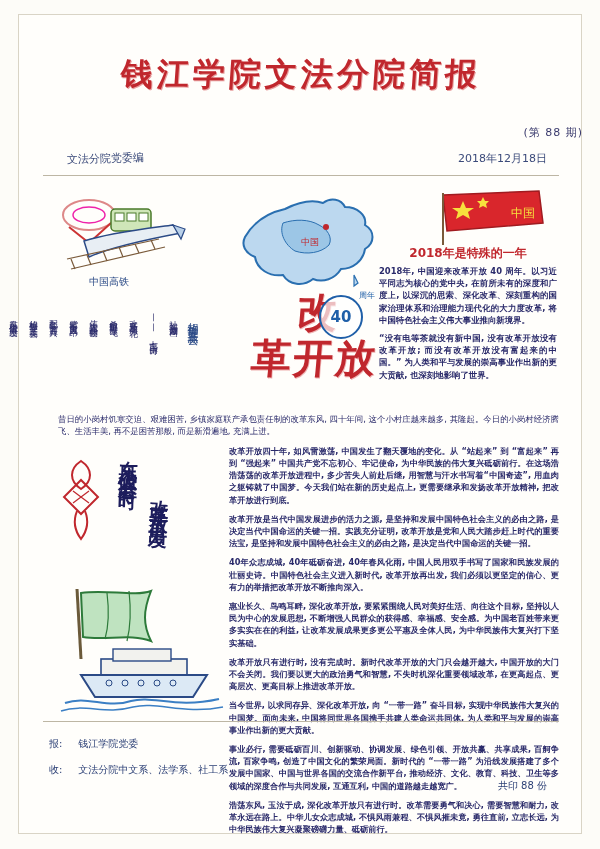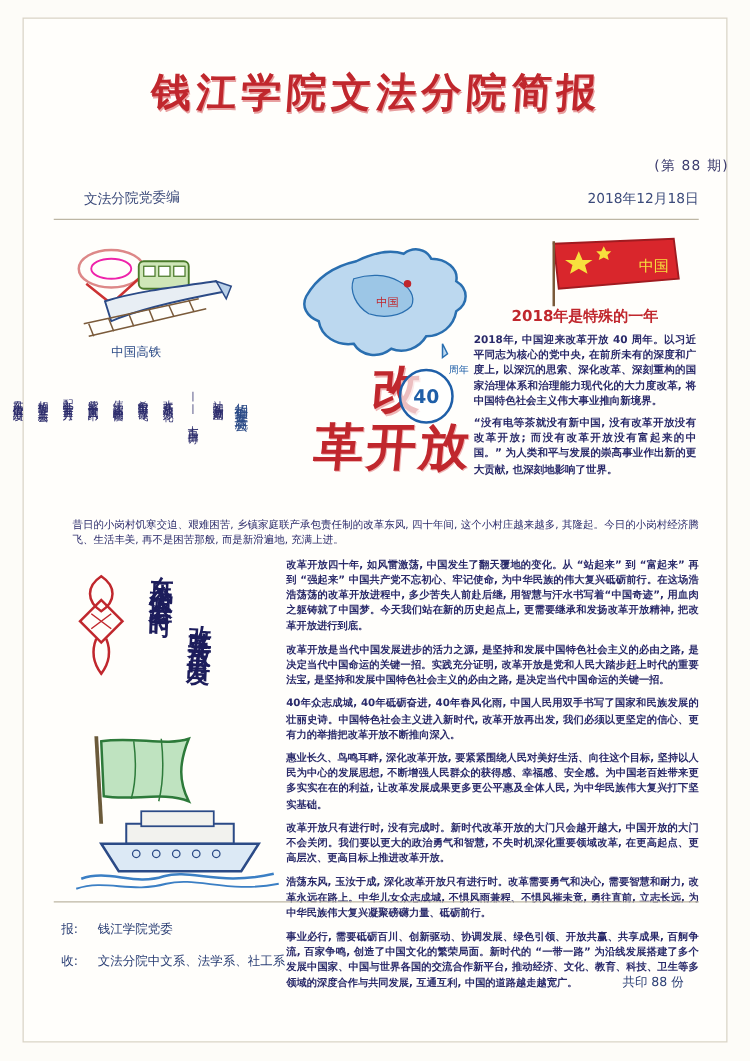--- a/index.html
+++ b/index.html
@@ -39,21 +39,21 @@
     font-size:11px;color:#3b3b6d;letter-spacing:1px;
   }
   .byline-row{
     position:absolute;left:0;top:136px;width:564px;height:20px;
   }
   .editor{
     position:absolute;left:48px;top:0;font-size:11px;color:#3b4a7a;
     transform:rotate(-1.5deg);
   }
   .issue-date{
-    position:absolute;right:24px;top:0;font-size:11px;color:#3b4a7a;
+    position:absolute;right:36px;top:0;font-size:11px;color:#3b4a7a;
   }
   .rule{
     position:absolute;left:24px;top:160px;width:516px;height:1px;
     background:#bdb6a4;
   }
   
   .art-zone{position:absolute;left:24px;top:168px;width:516px;height:225px;}
   .train-box{position:absolute;left:6px;top:6px;width:150px;height:100px;}
   .train-label{
     position:absolute;left:40px;top:86px;font-size:10px;color:#2b4a86;
@@ -247,22 +247,23 @@
 
     <div class="body-wrap">
       <p class="lead">昔日的小岗村饥寒交迫、艰难困苦, 乡镇家庭联产承包责任制的改革东风, 四十年间, 这个小村庄越来越多, 其隆起。今日的小岗村经济腾飞、生活丰美, 再不是困苦那般, 而是新滑遍地, 充满上进。</p>
       <div class="two-col">
         <div class="col-right">
           <p>改革开放四十年, 如风雷激荡, 中国发生了翻天覆地的变化。从 “站起来” 到 “富起来” 再到 “强起来” 中国共产党不忘初心、牢记使命, 为中华民族的伟大复兴砥砺前行。在这场浩浩荡荡的改革开放进程中, 多少苦失人前赴后继, 用智慧与汗水书写着“中国奇迹”, 用血肉之躯铸就了中国梦。今天我们站在新的历史起点上, 更需要继承和发扬改革开放精神, 把改革开放进行到底。</p>
           <p>改革开放是当代中国发展进步的活力之源, 是坚持和发展中国特色社会主义的必由之路, 是决定当代中国命运的关键一招。实践充分证明, 改革开放是党和人民大踏步赶上时代的重要法宝, 是坚持和发展中国特色社会主义的必由之路, 是决定当代中国命运的关键一招。</p>
           <p>40年众志成城, 40年砥砺奋进, 40年春风化雨, 中国人民用双手书写了国家和民族发展的壮丽史诗。中国特色社会主义进入新时代, 改革开放再出发, 我们必须以更坚定的信心、更有力的举措把改革开放不断推向深入。</p>
           <p>惠业长久、鸟鸣耳畔, 深化改革开放, 要紧紧围绕人民对美好生活、向往这个目标, 坚持以人民为中心的发展思想, 不断增强人民群众的获得感、幸福感、安全感。为中国老百姓带来更多实实在在的利益, 让改革发展成果更多更公平惠及全体人民, 为中华民族伟大复兴打下坚实基础。</p>
           <p>改革开放只有进行时, 没有完成时。新时代改革开放的大门只会越开越大, 中国开放的大门不会关闭。我们要以更大的政治勇气和智慧, 不失时机深化重要领域改革, 在更高起点、更高层次、更高目标上推进改革开放。</p>
+          <p>当今世界, 以求同存异、深化改革开放, 向 “一带一路” 奋斗目标, 实现中华民族伟大复兴的中国梦。面向未来, 中国将同世界各国携手共建人类命运共同体, 为人类和平与发展的崇高事业作出新的更大贡献。</p>
+          <p>事业必行, 需要砥砺百川、创新驱动、协调发展、绿色引领、开放共赢、共享成果, 百舸争流, 百家争鸣, 创造了中国文化的繁荣局面。新时代的 “一带一路” 为沿线发展搭建了多个发展中国家、中国与世界各国的交流合作新平台, 推动经济、文化、教育、科技、卫生等多领域的深度合作与共同发展, 互通互利, 中国的道路越走越宽广。</p>
           <p>浩荡东风, 玉汝于成, 深化改革开放只有进行时。改革需要勇气和决心, 需要智慧和耐力, 改革永远在路上。中华儿女众志成城, 不惧风雨兼程、不惧风摧未竟, 勇往直前, 立志长远, 为中华民族伟大复兴凝聚磅礴力量、砥砺前行。</p>
-          <p>事业必行, 需要砥砺百川、创新驱动、协调发展、绿色引领、开放共赢、共享成果, 百舸争流, 百家争鸣, 创造了中国文化的繁荣局面。新时代的 “一带一路” 为沿线发展搭建了多个发展中国家、中国与世界各国的交流合作新平台, 推动经济、文化、教育、科技、卫生等多领域的深度合作与共同发展, 互通互利, 中国的道路越走越宽广。</p>
         </div>
       </div>
     </div>
 
     <div class="knot">
       <svg width="60" height="90" viewBox="0 0 60 90">
         <path d="M30 6 C18 14 18 26 30 34 C42 26 42 14 30 6 Z" fill="none" stroke="#c0272d" stroke-width="2"></path>
         <rect x="18" y="30" width="24" height="24" transform="rotate(45 30 42)" fill="none" stroke="#c0272d" stroke-width="2"></rect>
         <path d="M22 36 L38 48 M38 36 L22 48" stroke="#c0272d" stroke-width="1.2"></path>
         <path d="M26 56 C22 66 24 76 30 84 C36 76 38 66 34 56" fill="none" stroke="#c0272d" stroke-width="2"></path>

